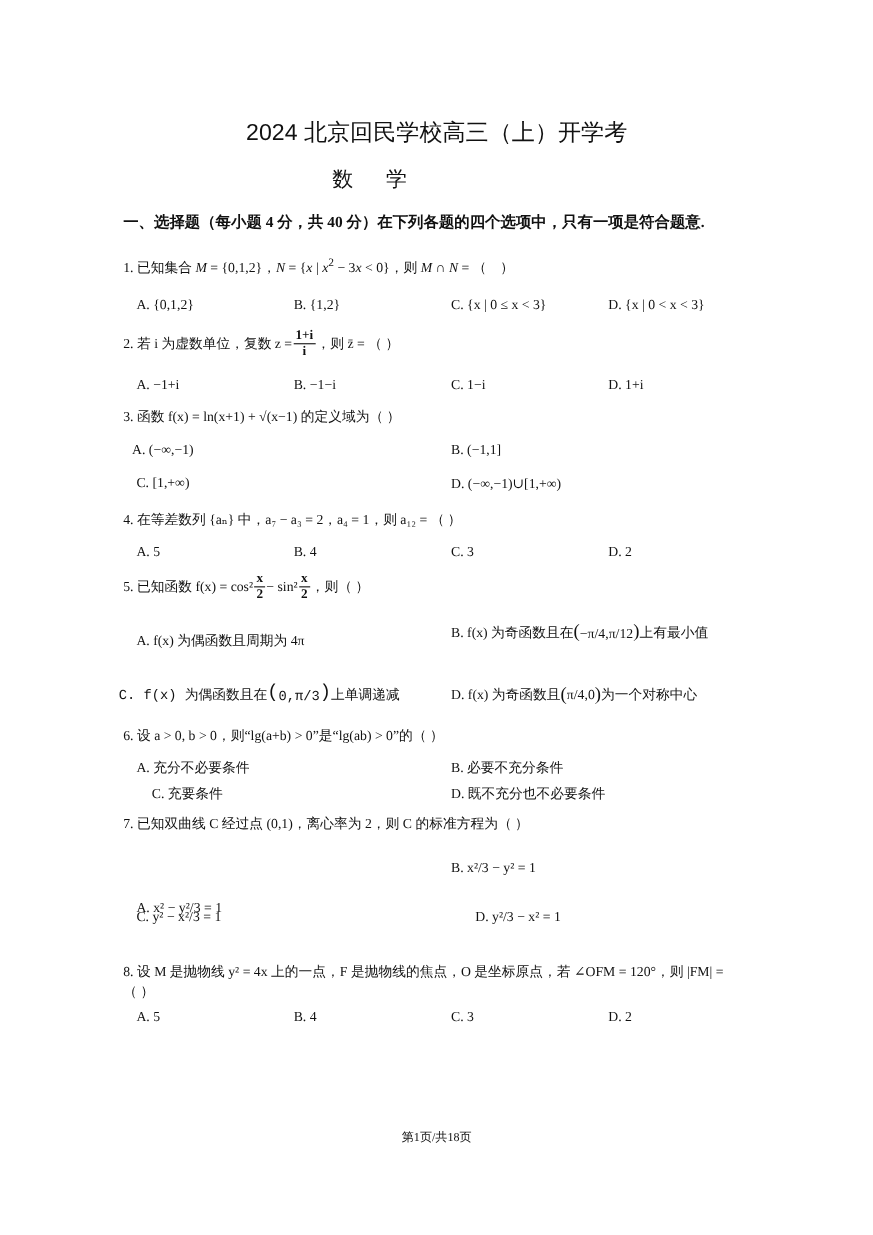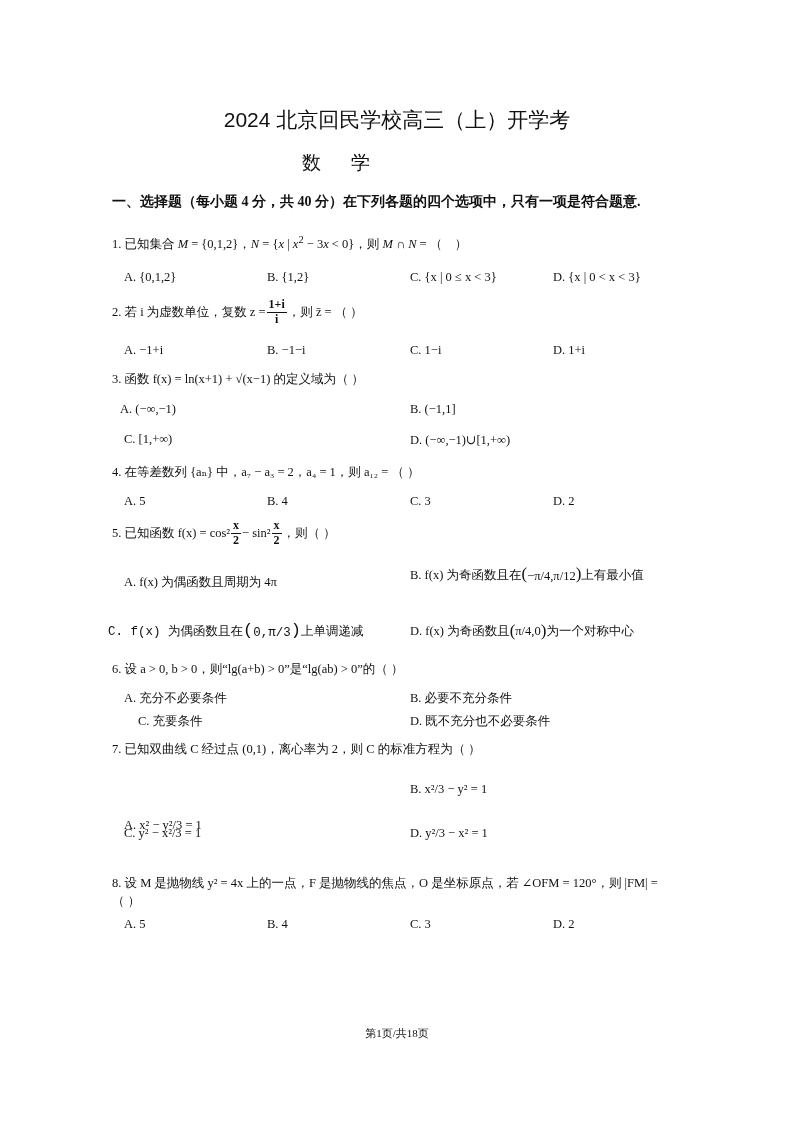--- a/index.html
+++ b/index.html
@@ -100,21 +100,21 @@
 <div class="abs q" style="left:112px;top:661px;">6. 设 a &gt; 0, b &gt; 0，则“lg(a+b) &gt; 0”是“lg(ab) &gt; 0”的（ ）</div>
 <div class="abs opt" style="left:112px;top:690px;">A. 充分不必要条件</div>
 <div class="abs opt" style="left:398px;top:690px;">B. 必要不充分条件</div>
 <div class="abs opt" style="left:126px;top:713px;">C. 充要条件</div>
 <div class="abs opt" style="left:398px;top:713px;">D. 既不充分也不必要条件</div>
 
 <div class="abs q" style="left:112px;top:741px;">7. 已知双曲线 C 经过点 (0,1)，离心率为 2，则 C 的标准方程为（ ）</div>
 <div class="abs opt" style="left:112px;top:818px;">A. x² − y²/3 = 1</div>
 <div class="abs opt" style="left:398px;top:782px;">B. x²/3 − y² = 1</div>
 <div class="abs opt" style="left:112px;top:826px;">C. y² − x²/3 = 1</div>
-<div class="abs opt" style="left:398px;top:826px;text-align:center;">D. y²/3 − x² = 1</div>
+<div class="abs opt" style="left:420px;top:826px;text-align:center;">D. y²/3 − x² = 1</div>
 
 <div class="abs q" style="left:112px;top:863px;margin-top:12px;">8. 设 M 是抛物线 y² = 4x 上的一点，F 是抛物线的焦点，O 是坐标原点，若 ∠OFM = 120°，则 |FM| =</div>
 <div class="abs q" style="left:112px;top:893px;">（ ）</div>
 <div class="abs opt" style="left:112px;top:917px;">A. 5</div>
 <div class="abs opt" style="left:255px;top:917px;">B. 4</div>
 <div class="abs opt" style="left:398px;top:917px;">C. 3</div>
 <div class="abs opt" style="left:541px;top:917px;">D. 2</div>
 
 <div class="abs footer">第1页/共18页</div>
 

